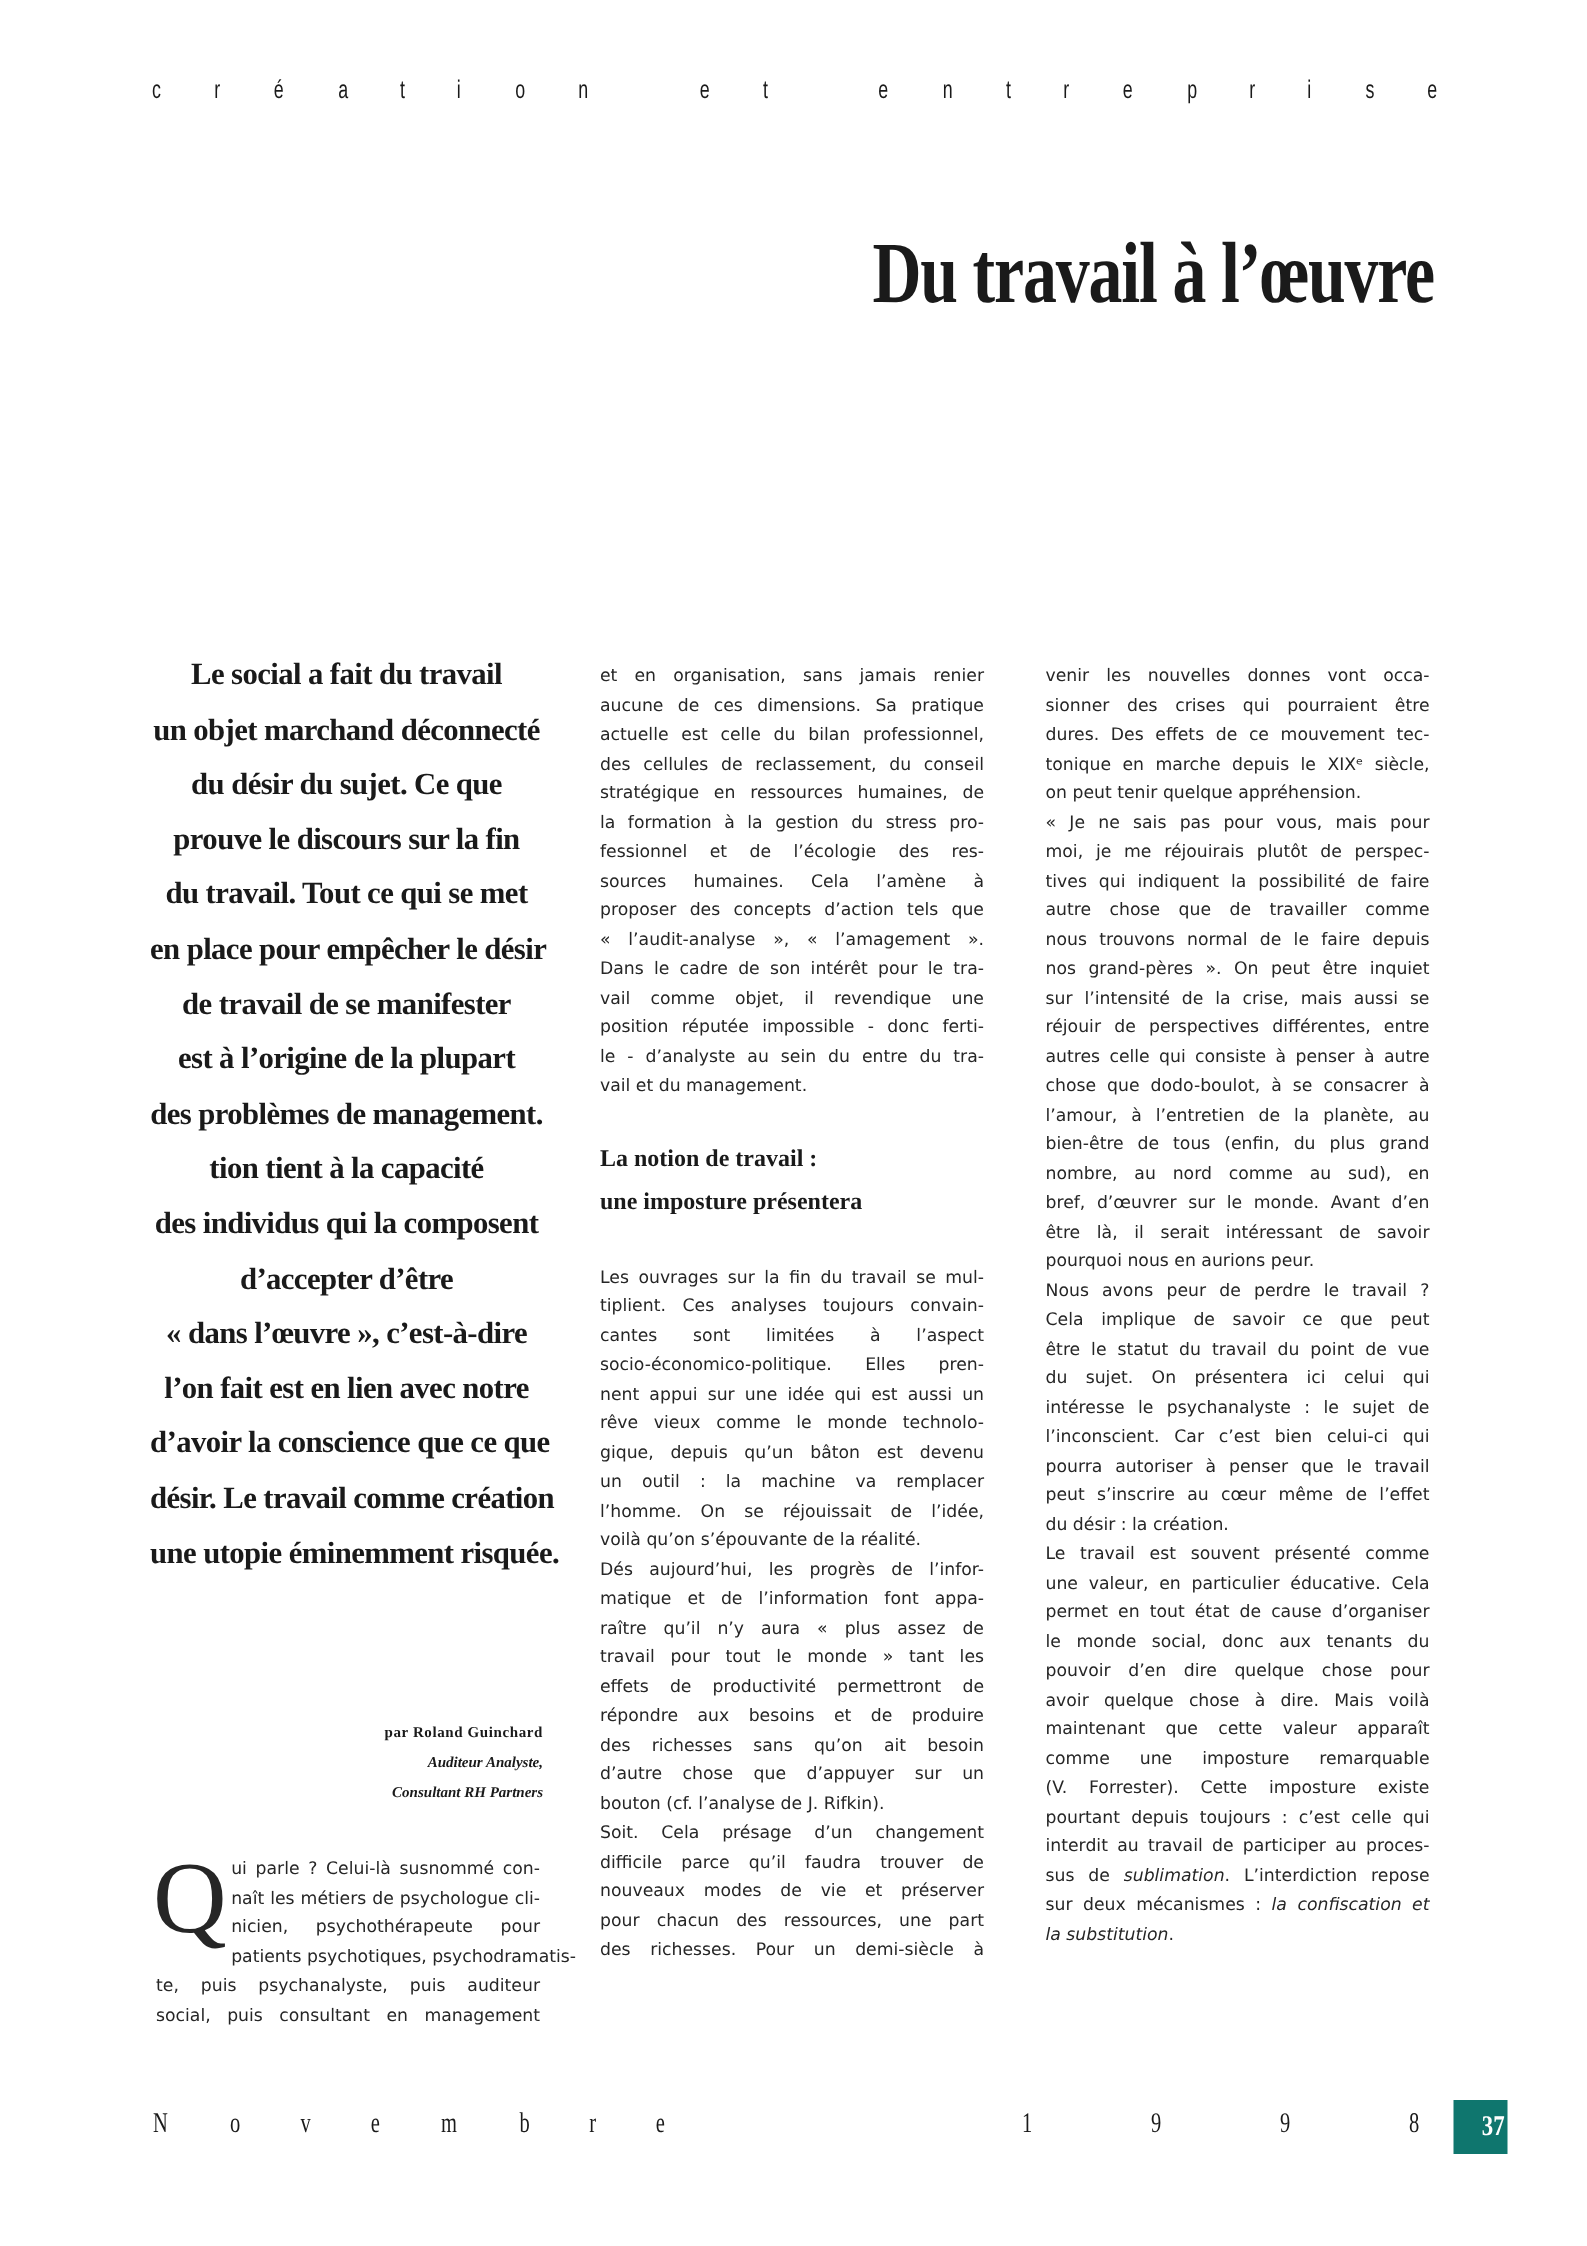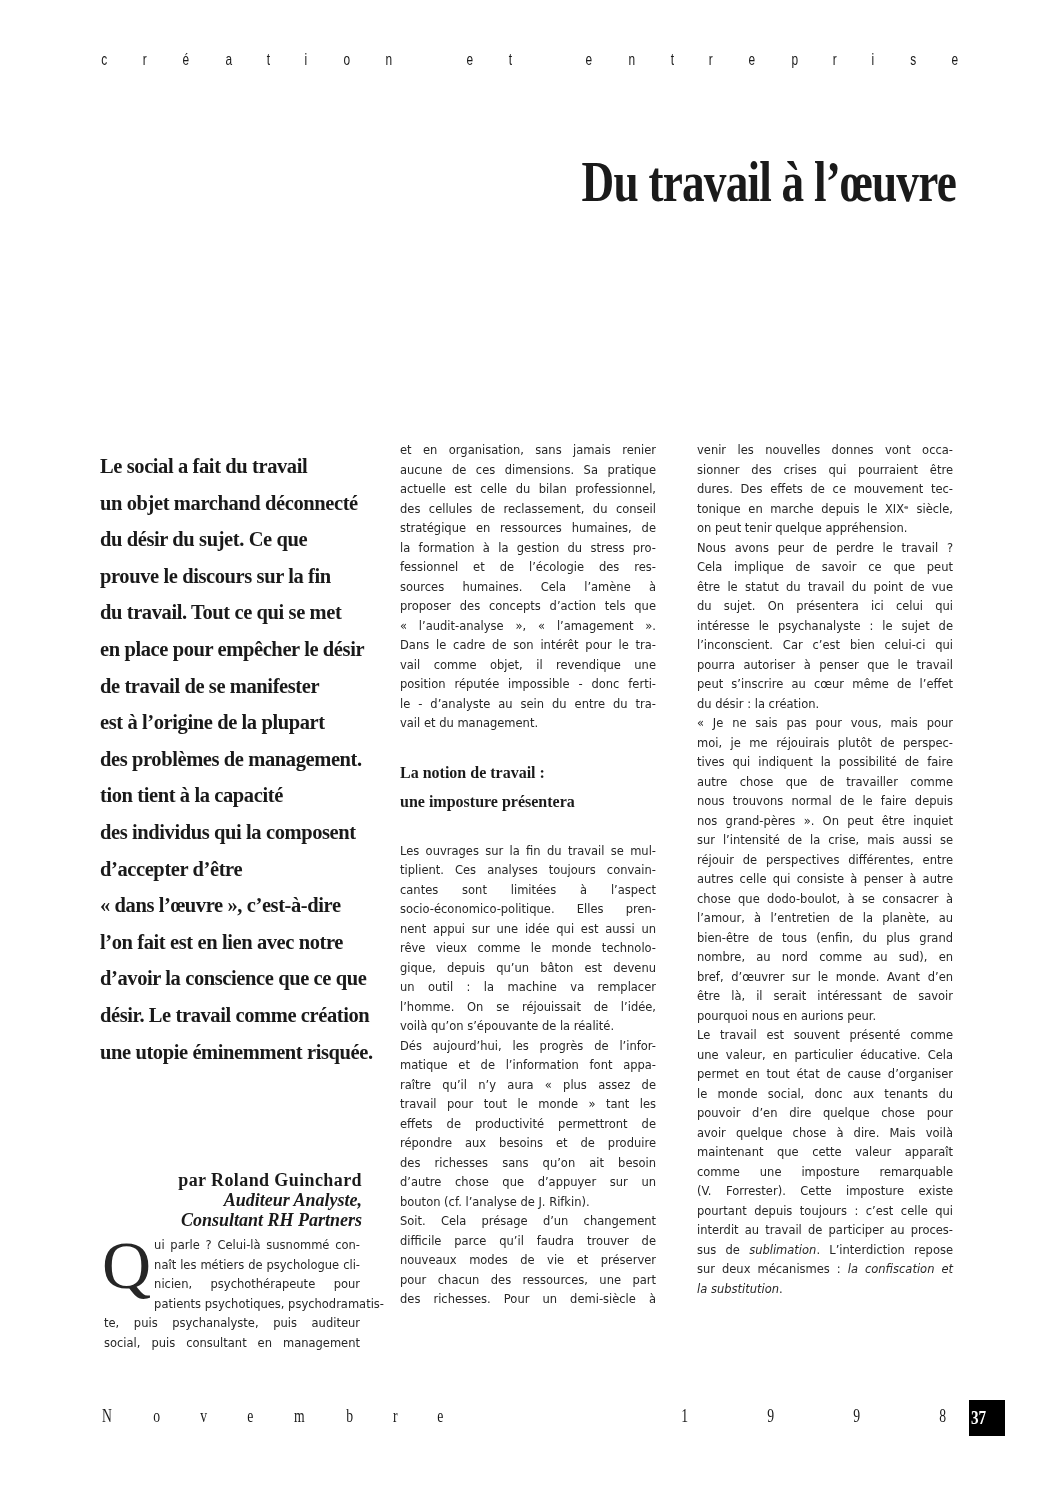--- a/index.html
+++ b/index.html
@@ -9,28 +9,28 @@
     display: flex; justify-content: space-between;
     font-family: "Liberation Sans", sans-serif; font-size: 17px; color: #1a1a1a;
   }
   .rubric span { display: inline-block; transform: scaleX(0.7); }
   .title {
     position: absolute; right: 102px; top: 148px;
     font-family: "Liberation Serif", serif; font-weight: bold; font-size: 58px;
     letter-spacing: -1px; transform: scaleX(0.78); transform-origin: right center; white-space: nowrap;
   }
   .lead {
-    position: absolute; left: 100px; top: 448px; width: 262px;
+    position: absolute; left: 100px; top: 432px; width: 262px;
     font-family: "Liberation Serif", serif; font-weight: bold; font-size: 20.5px;
-    line-height: 36.6px; text-align: left; letter-spacing: -0.4px;
+    line-height: 36.6px; text-align: center; letter-spacing: -0.4px;
   }
   .lead div { white-space: nowrap; }
   .byline {
     position: absolute; left: 100px; top: 1146px; width: 262px; text-align: right;
-    font-family: "Liberation Serif", serif; font-size: 18px; line-height: 20px; margin-top: 24px;
+    font-family: "Liberation Serif", serif; font-size: 10px; line-height: 20px;
   }
   .byline .author { font-weight: bold; letter-spacing: 0.4px; }
   .byline .role { font-weight: bold; font-style: italic; }
   .col {
     position: absolute; width: 256px;
     font-family: "DejaVu Sans", sans-serif; font-size: 11.5px; line-height: 19.5px;
     color: #262626;
   }
   .col .ln { display: block; white-space: nowrap; text-align-last: justify; text-align: justify; }
   .col .ln.last { text-align-last: left; }
@@ -47,22 +47,22 @@
   }
   .footer {
     position: absolute; left: 100px; top: 1403px; width: 870px; height: 30px;
     font-family: "Liberation Serif", serif; font-size: 19px;
   }
   .footer .month { position: absolute; left: 0; top: 2px; width: 345px; display: flex; justify-content: space-between; }
   .footer .year { position: absolute; left: 580px; top: 2px; width: 268px; display: flex; justify-content: space-between; }
   .footer span.ch { display: inline-block; transform: scaleX(0.72); }
   .pagenum {
     position: absolute; left: 969px; top: 1400px; width: 36px; height: 36px;
-    background: #000000; color: #ffffff; font-family: "Liberation Serif", serif;
-    font-weight: bold; font-size: 19px; line-height: 36px; text-align: left;
+    background: #0f766e; color: #ffffff; font-family: "Liberation Serif", serif;
+    font-weight: bold; font-size: 19px; line-height: 36px; text-align: right;
   }
   .pagenum span { display: inline-block; transform: scaleX(0.8); }
   em { font-style: italic; }
 </style>
 </head>
 <body>
 
 <div class="rubric" id="rubric">
     <span class="ch">c</span>
     <span class="ch">r</span>
@@ -183,49 +183,49 @@
 </div>
 
 <div class="col col3">
   <div id="col3-p1">
       <span class="ln">venir les nouvelles donnes vont occa-</span>
       <span class="ln">sionner des crises qui pourraient être</span>
       <span class="ln">dures. Des effets de ce mouvement tec-</span>
       <span class="ln">tonique en marche depuis le XIXᵉ siècle,</span>
       <span class="ln last">on peut tenir quelque appréhension.</span>
     </div>
-  <div id="col3-p3">
-      <span class="ln">Nous avons peur de perdre le travail ?</span>
-      <span class="ln">Cela implique de savoir ce que peut</span>
-      <span class="ln">être le statut du travail du point de vue</span>
-      <span class="ln">du sujet. On présentera ici celui qui</span>
-      <span class="ln">intéresse le psychanalyste : le sujet de</span>
-      <span class="ln">l’inconscient. Car c’est bien celui-ci qui</span>
-      <span class="ln">pourra autoriser à penser que le travail</span>
-      <span class="ln">peut s’inscrire au cœur même de l’effet</span>
-      <span class="ln last">du désir : la création.</span>
-    </div>
   <div id="col3-p2">
       <span class="ln">« Je ne sais pas pour vous, mais pour</span>
       <span class="ln">moi, je me réjouirais plutôt de perspec-</span>
       <span class="ln">tives qui indiquent la possibilité de faire</span>
       <span class="ln">autre chose que de travailler comme</span>
       <span class="ln">nous trouvons normal de le faire depuis</span>
       <span class="ln">nos grand-pères ». On peut être inquiet</span>
       <span class="ln">sur l’intensité de la crise, mais aussi se</span>
       <span class="ln">réjouir de perspectives différentes, entre</span>
       <span class="ln">autres celle qui consiste à penser à autre</span>
       <span class="ln">chose que dodo-boulot, à se consacrer à</span>
       <span class="ln">l’amour, à l’entretien de la planète, au</span>
       <span class="ln">bien-être de tous (enfin, du plus grand</span>
       <span class="ln">nombre, au nord comme au sud), en</span>
       <span class="ln">bref, d’œuvrer sur le monde. Avant d’en</span>
       <span class="ln">être là, il serait intéressant de savoir</span>
       <span class="ln last">pourquoi nous en aurions peur.</span>
     </div>
+  <div id="col3-p3">
+      <span class="ln">Nous avons peur de perdre le travail ?</span>
+      <span class="ln">Cela implique de savoir ce que peut</span>
+      <span class="ln">être le statut du travail du point de vue</span>
+      <span class="ln">du sujet. On présentera ici celui qui</span>
+      <span class="ln">intéresse le psychanalyste : le sujet de</span>
+      <span class="ln">l’inconscient. Car c’est bien celui-ci qui</span>
+      <span class="ln">pourra autoriser à penser que le travail</span>
+      <span class="ln">peut s’inscrire au cœur même de l’effet</span>
+      <span class="ln last">du désir : la création.</span>
+    </div>
   <div id="col3-p4">
       <span class="ln">Le travail est souvent présenté comme</span>
       <span class="ln">une valeur, en particulier éducative. Cela</span>
       <span class="ln">permet en tout état de cause d’organiser</span>
       <span class="ln">le monde social, donc aux tenants du</span>
       <span class="ln">pouvoir d’en dire quelque chose pour</span>
       <span class="ln">avoir quelque chose à dire. Mais voilà</span>
       <span class="ln">maintenant que cette valeur apparaît</span>
       <span class="ln">comme une imposture remarquable</span>
       <span class="ln">(V. Forrester). Cette imposture existe</span>

